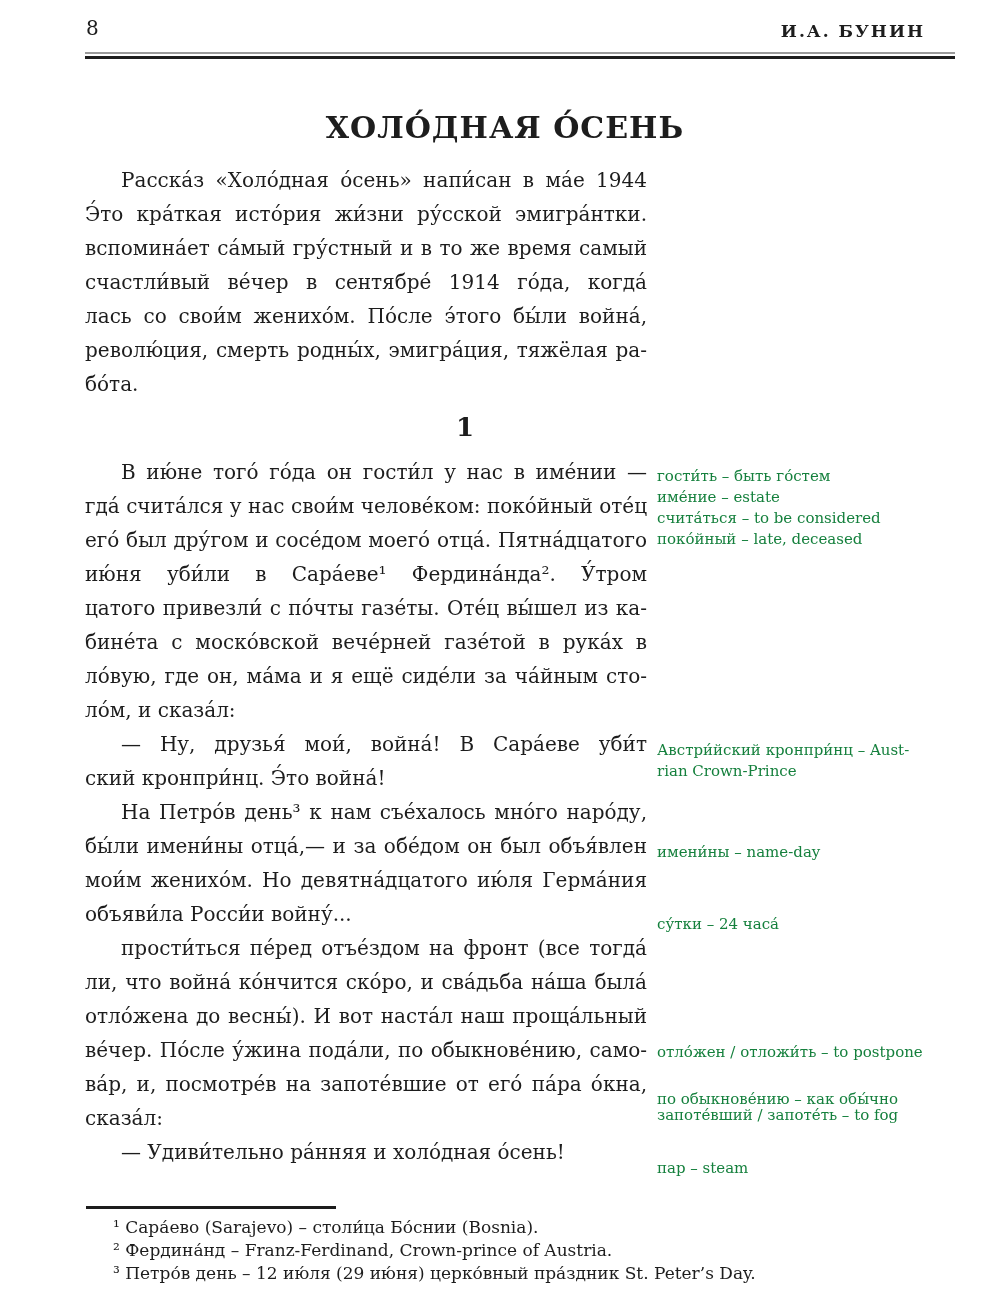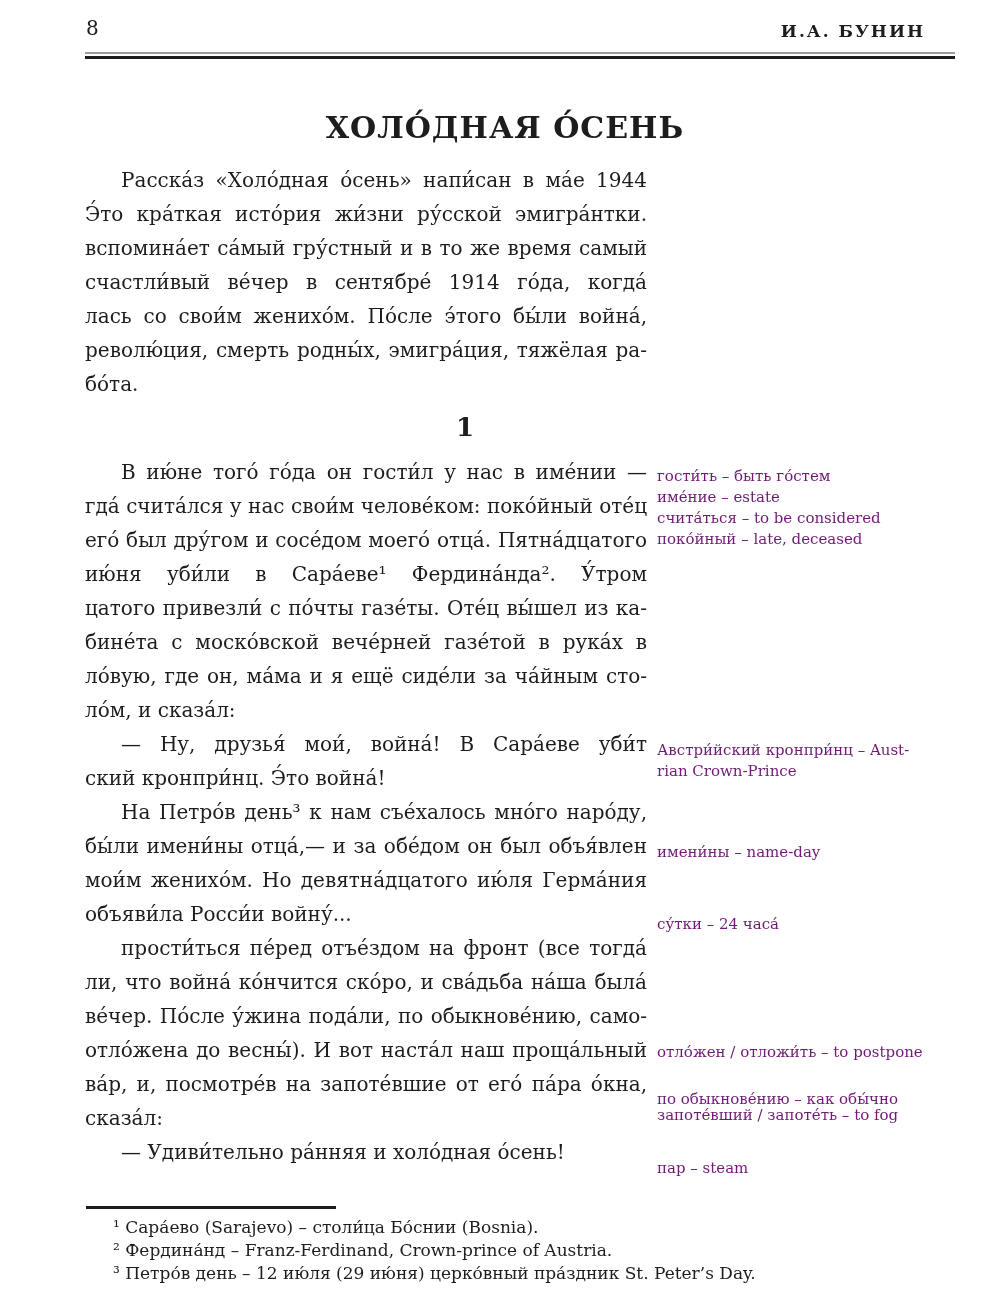--- a/index.html
+++ b/index.html
@@ -58,21 +58,21 @@
     height: 34px; line-height: 34px;
     overflow: hidden;
     text-align: justify; text-align-last: justify;
   }
   .para .line.last { text-align: center; text-align-last: left; }
   .para .line:first-child { padding-left: 36px; }
 
   
   .margin-note {
     position: absolute; left: 657px; width: 300px;
-    font-size: 15px; color: #701a75;
+    font-size: 15px; color: #15803d;
   }
   .margin-note .line {
     height: 21px; line-height: 21px;
     text-align: left; text-align-last: left;
     white-space: nowrap; overflow: hidden;
   }
 
   
   .footnote-rule {
     position: absolute; left: 86px; top: 1206px;
@@ -134,22 +134,22 @@
       </div>
     <div class="para">
         <div class="line">На Петро́в день³ к нам съе́халось мно́го наро́ду,—</div>
         <div class="line">бы́ли имени́ны отца́,— и за обе́дом он был объя́влен</div>
         <div class="line">мои́м женихо́м. Но девятна́дцатого ию́ля Герма́ния</div>
         <div class="line last">объяви́ла Росси́и войну́...</div>
       </div>
     <div class="para">
         <div class="line">прости́ться пе́ред отъе́здом на фронт (все тогда́ ду́ма-</div>
         <div class="line">ли, что война́ ко́нчится ско́ро, и сва́дьба на́ша была́</div>
+        <div class="line">отло́жена до весны́). И вот наста́л наш проща́льный</div>
         <div class="line">ве́чер. По́сле у́жина пода́ли, по обыкнове́нию, само-</div>
-        <div class="line">отло́жена до весны́). И вот наста́л наш проща́льный</div>
         <div class="line">ва́р, и, посмотре́в на запоте́вшие от его́ па́ра о́кна, оте́ц</div>
         <div class="line last">сказа́л:</div>
       </div>
     <div class="para">
         <div class="line last">— Удиви́тельно ра́нняя и холо́дная о́сень!</div>
       </div>
   </div>
 
   <div class="margin-note" style="top:466px">
       <div class="line">гости́ть – быть го́стем</div>

